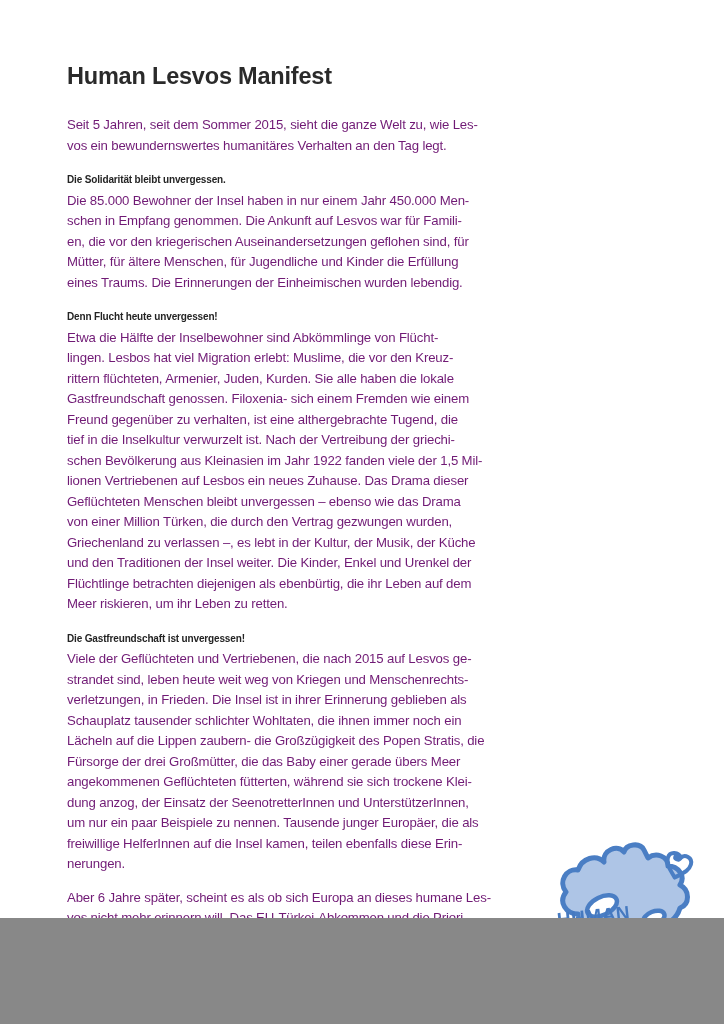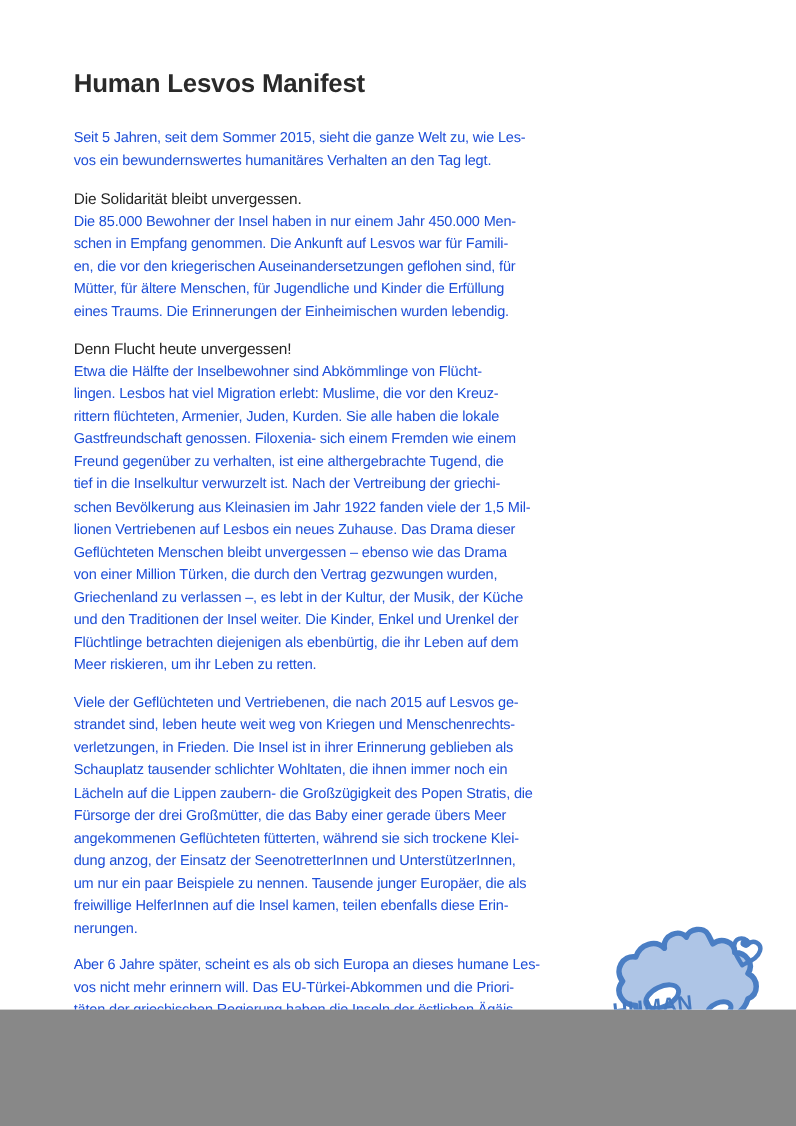--- a/index.html
+++ b/index.html
@@ -23,31 +23,31 @@
     font-size: 23.5px;
     line-height: 28px;
     font-weight: 700;
     color: #2a2a2a;
     letter-spacing: -0.2px;
   }
   .para {
     margin: 0;
     font-size: 13.2px;
     line-height: 20.5px;
-    color: #1d4ed8;
+    color: #701a75;
     letter-spacing: -0.15px;
     white-space: pre-line;
   }
   .intro { margin-top: 25px; }
   .section { margin-top: 14px; }
   .section-heading {
     margin: 0;
-    font-size: 14px;
+    font-size: 10px;
     line-height: 20.5px;
-    font-weight: 400;
+    font-weight: 700;
     color: #242424;
     letter-spacing: -0.15px;
   }
   .closing { margin-top: 13px; }
 
   .logo {
     position: absolute;
     left: 552px;
     top: 840px;
     width: 160px;
@@ -119,20 +119,21 @@
 lionen Vertriebenen auf Lesbos ein neues Zuhause. Das Drama dieser
 Geflüchteten Menschen bleibt unvergessen – ebenso wie das Drama
 von einer Million Türken, die durch den Vertrag gezwungen wurden,
 Griechenland zu verlassen –, es lebt in der Kultur, der Musik, der Küche
 und den Traditionen der Insel weiter. Die Kinder, Enkel und Urenkel der
 Flüchtlinge betrachten diejenigen als ebenbürtig, die ihr Leben auf dem
 Meer riskieren, um ihr Leben zu retten.</p>
     </div>
 
     <div class="section">
+      <h2 class="section-heading">Die Gastfreundschaft ist unvergessen!</h2>
       <p class="para">Viele der Geflüchteten und Vertriebenen, die nach 2015 auf Lesvos ge-
 strandet sind, leben heute weit weg von Kriegen und Menschenrechts-
 verletzungen, in Frieden. Die Insel ist in ihrer Erinnerung geblieben als
 Schauplatz tausender schlichter Wohltaten, die ihnen immer noch ein
 Lächeln auf die Lippen zaubern- die Großzügigkeit des Popen Stratis, die
 Fürsorge der drei Großmütter, die das Baby einer gerade übers Meer
 angekommenen Geflüchteten fütterten, während sie sich trockene Klei-
 dung anzog, der Einsatz der SeenotretterInnen und UnterstützerInnen,
 um nur ein paar Beispiele zu nennen. Tausende junger Europäer, die als
 freiwillige HelferInnen auf die Insel kamen, teilen ebenfalls diese Erin-

